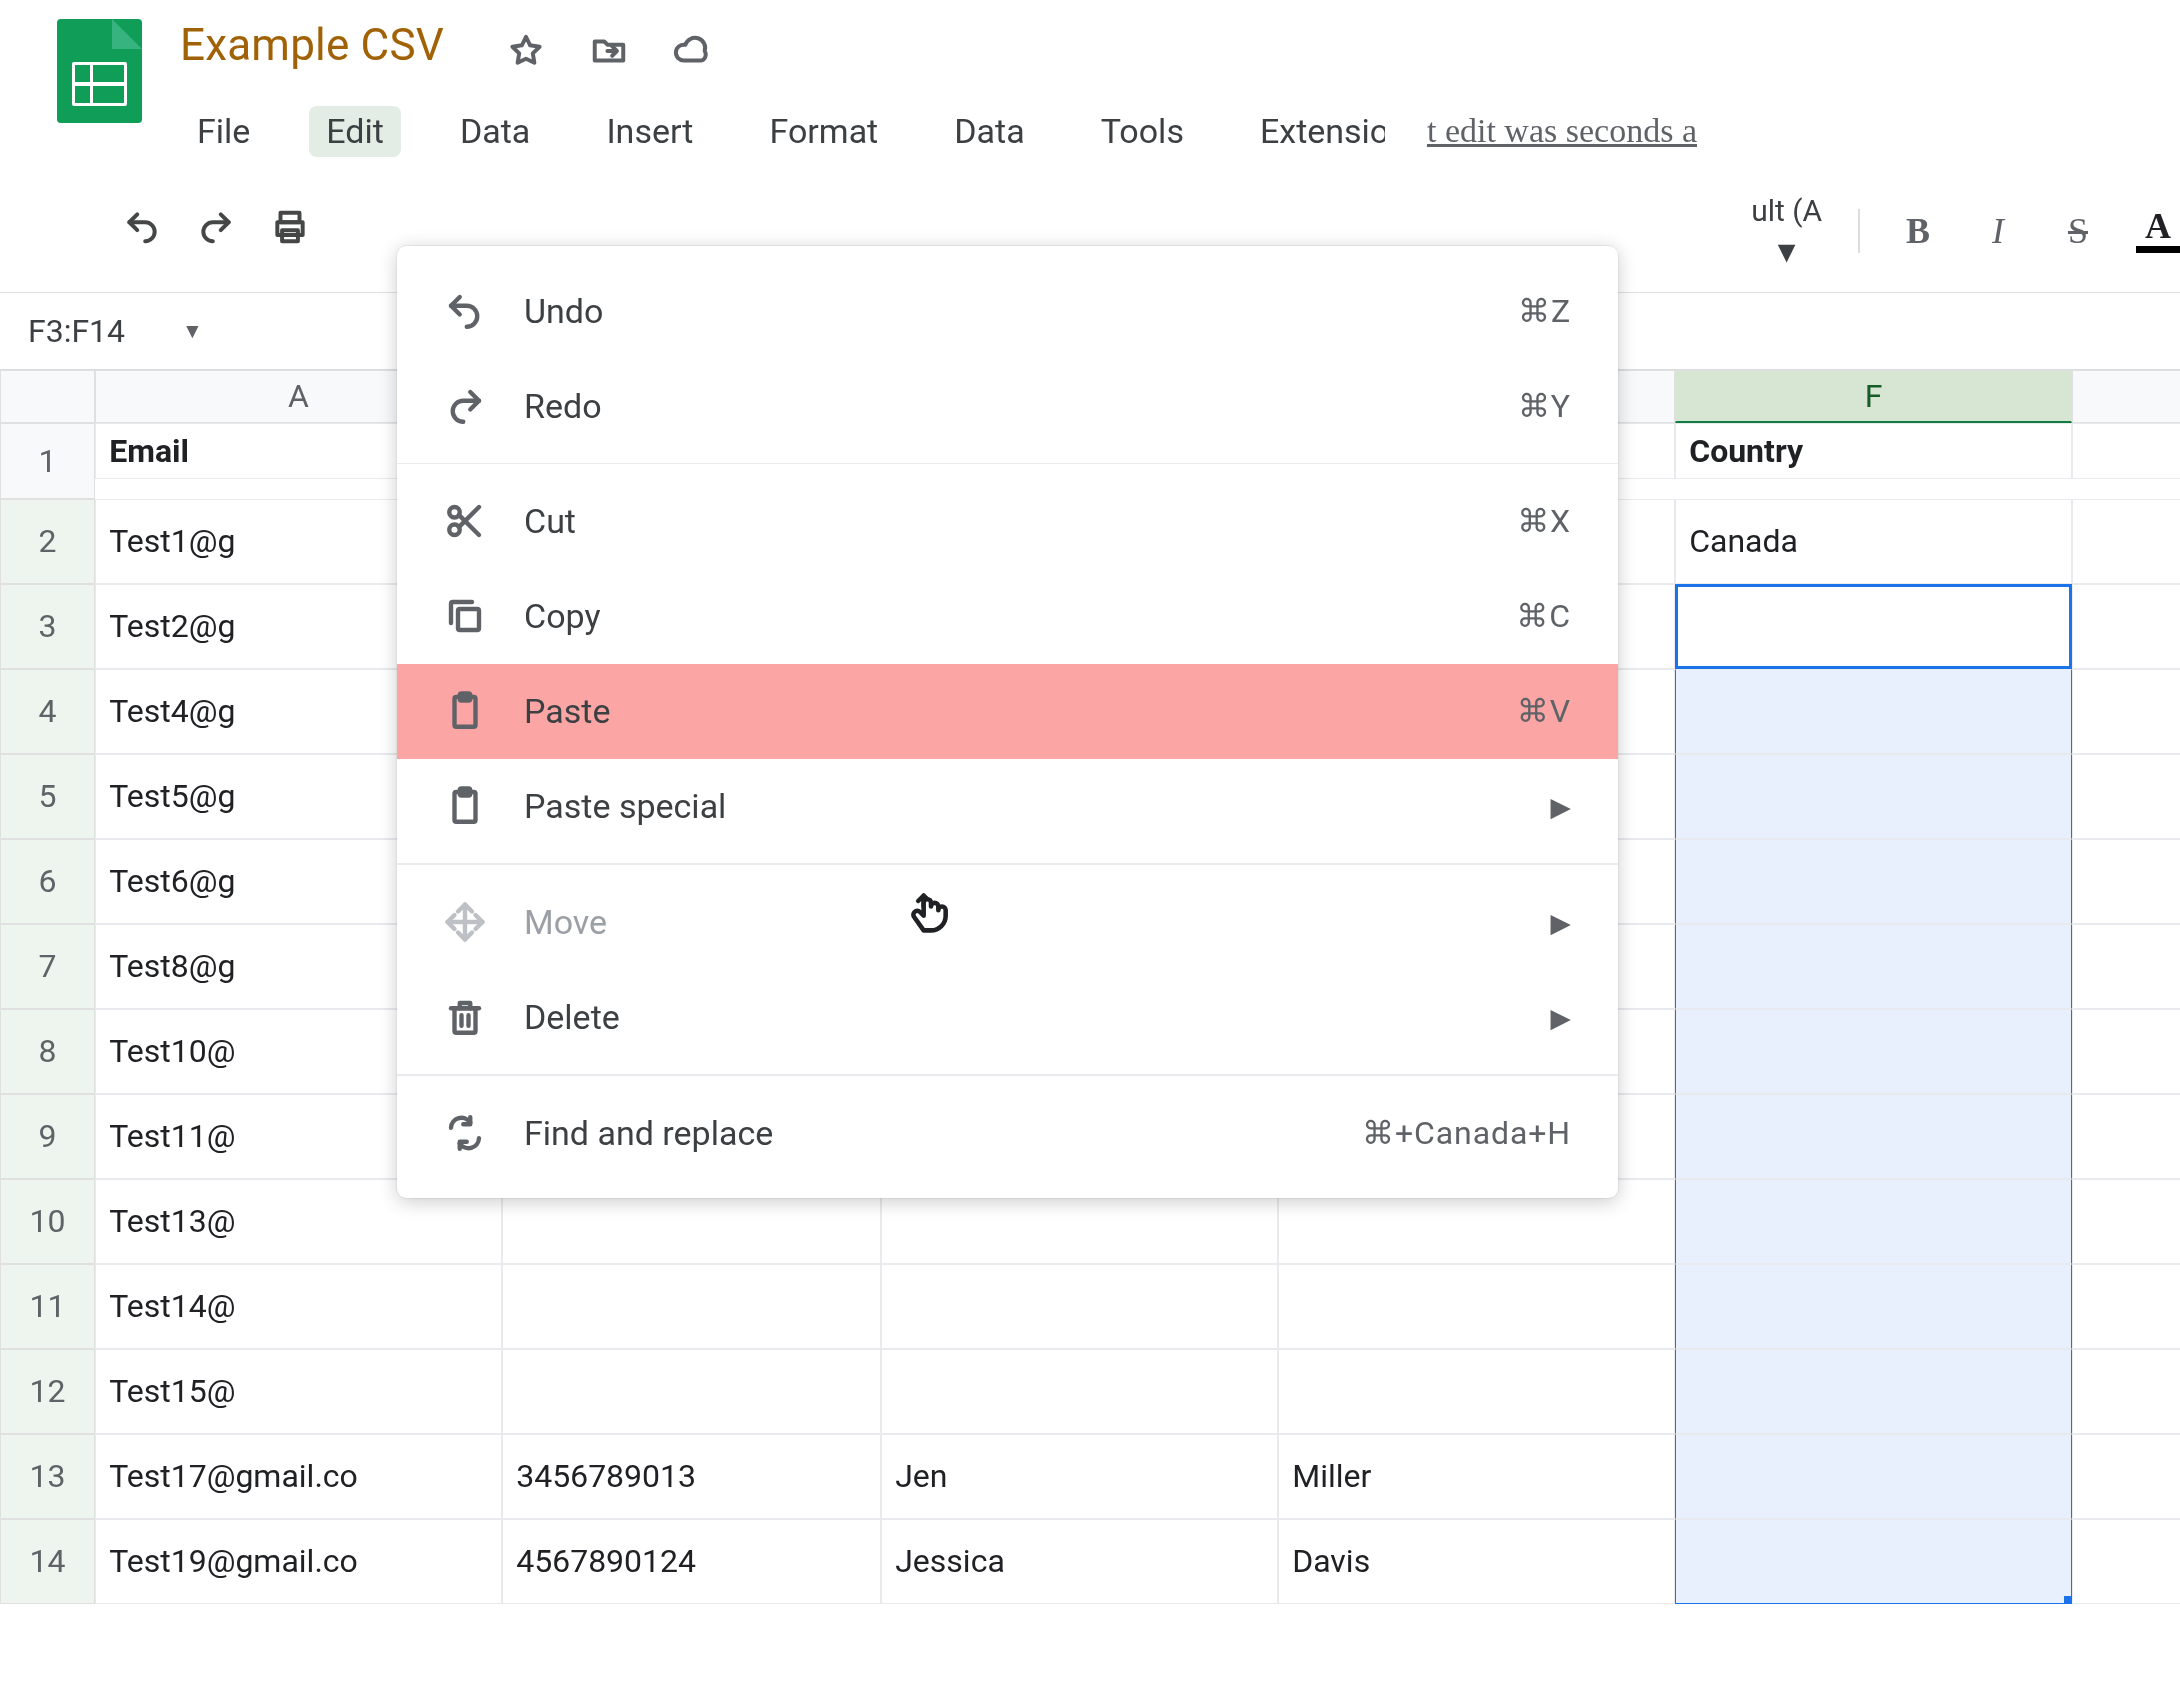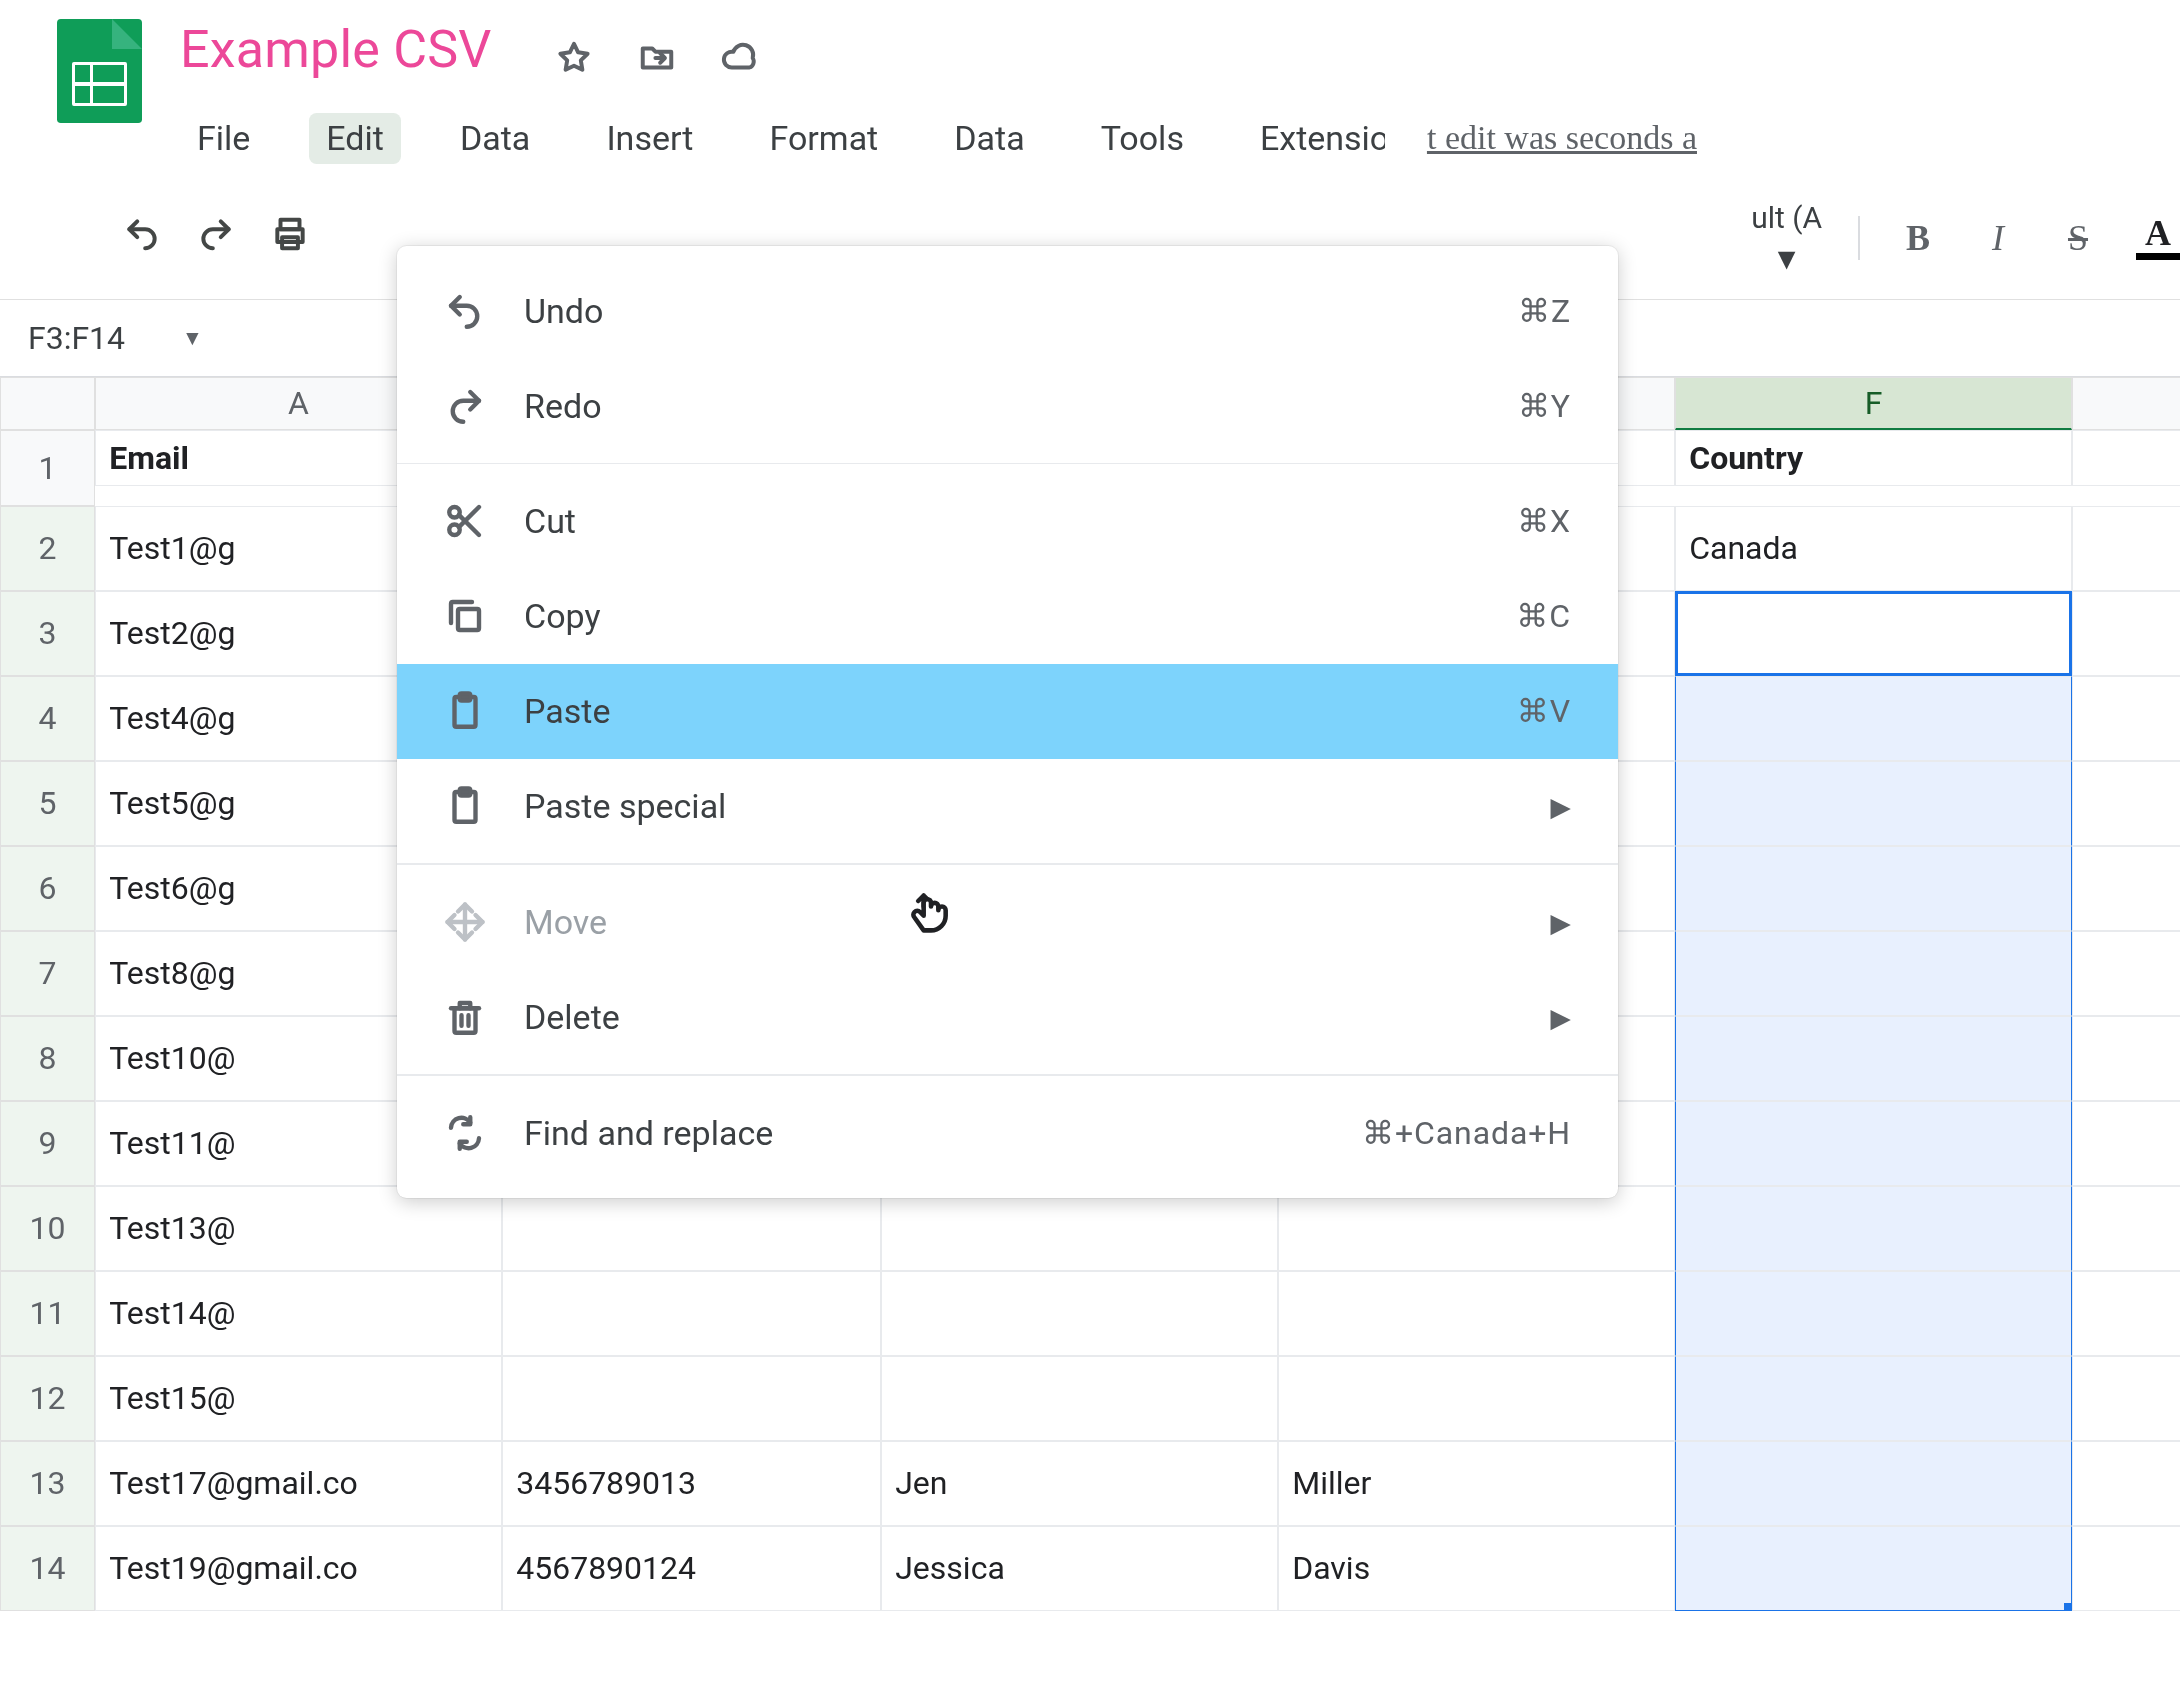--- a/index.html
+++ b/index.html
@@ -46,22 +46,22 @@
   .doc-icon .grid::after {
     content: "";
     position: absolute;
     background: #fff;
   }
   .doc-icon .grid::before { left: 30%; top: 0; bottom: 0; width: 3.8px; }
   .doc-icon .grid::after  { left: 0; right: 0; top: 45%; height: 3.8px; }
 
   .title-block { margin-left: 38px; }
   .doc-title {
-    font-size: 52px;
-    color: #ec4899;
+    font-size: 44px;
+    color: #a16207;
     letter-spacing: 0.2px;
   }
   .title-icons {
     display: inline-flex;
     gap: 45px;
     margin-left: 57px;
     vertical-align: middle;
     color: #5f6368;
   }
   .title-icons svg { width: 38px; height: 38px; }
@@ -209,21 +209,21 @@
     font-size: 34px;
   }
   .cm-item {
     display: flex;
     align-items: center;
     gap: 38px;
     padding: 26.5px 47px;
     color: #3c4043;
     cursor: pointer;
   }
-  .cm-item.hover { background: #7dd3fc; }
+  .cm-item.hover { background: #fca5a5; }
   .cm-item.disabled { color: #9aa0a6; }
   .cm-item .ico { width: 42px; display:flex; justify-content:center; color:#5f6368;}
   .cm-item.disabled .ico { color:#bdc1c6; }
   .cm-item .lbl { flex: 1; }
   .cm-item .shc { color:#5f6368; font-size: 32px; letter-spacing:0.9px;}
   .cm-item .arr { color:#5f6368; font-size: 26.5px;}
   .cm-sep { height: 1.9px; background: #e8eaed; margin: 9.5px 0; }
 
   
   .cursor {

